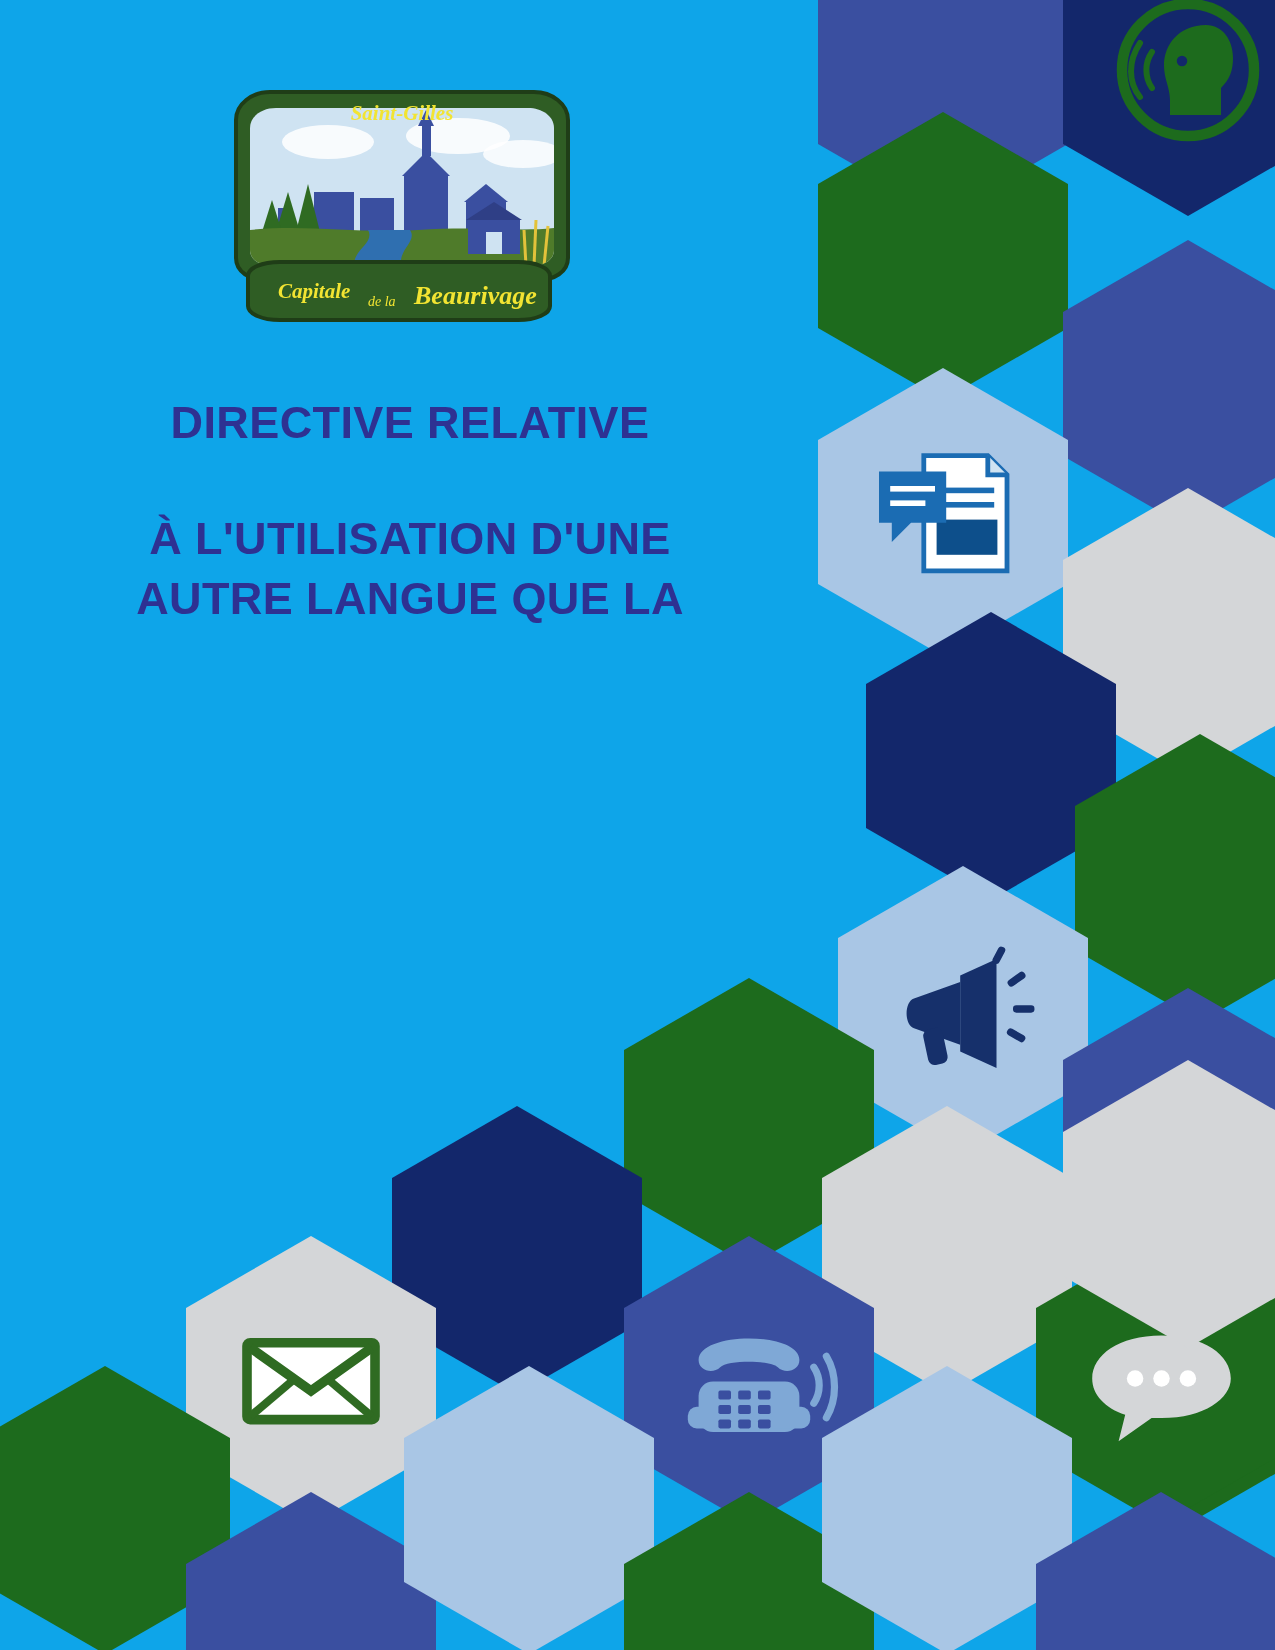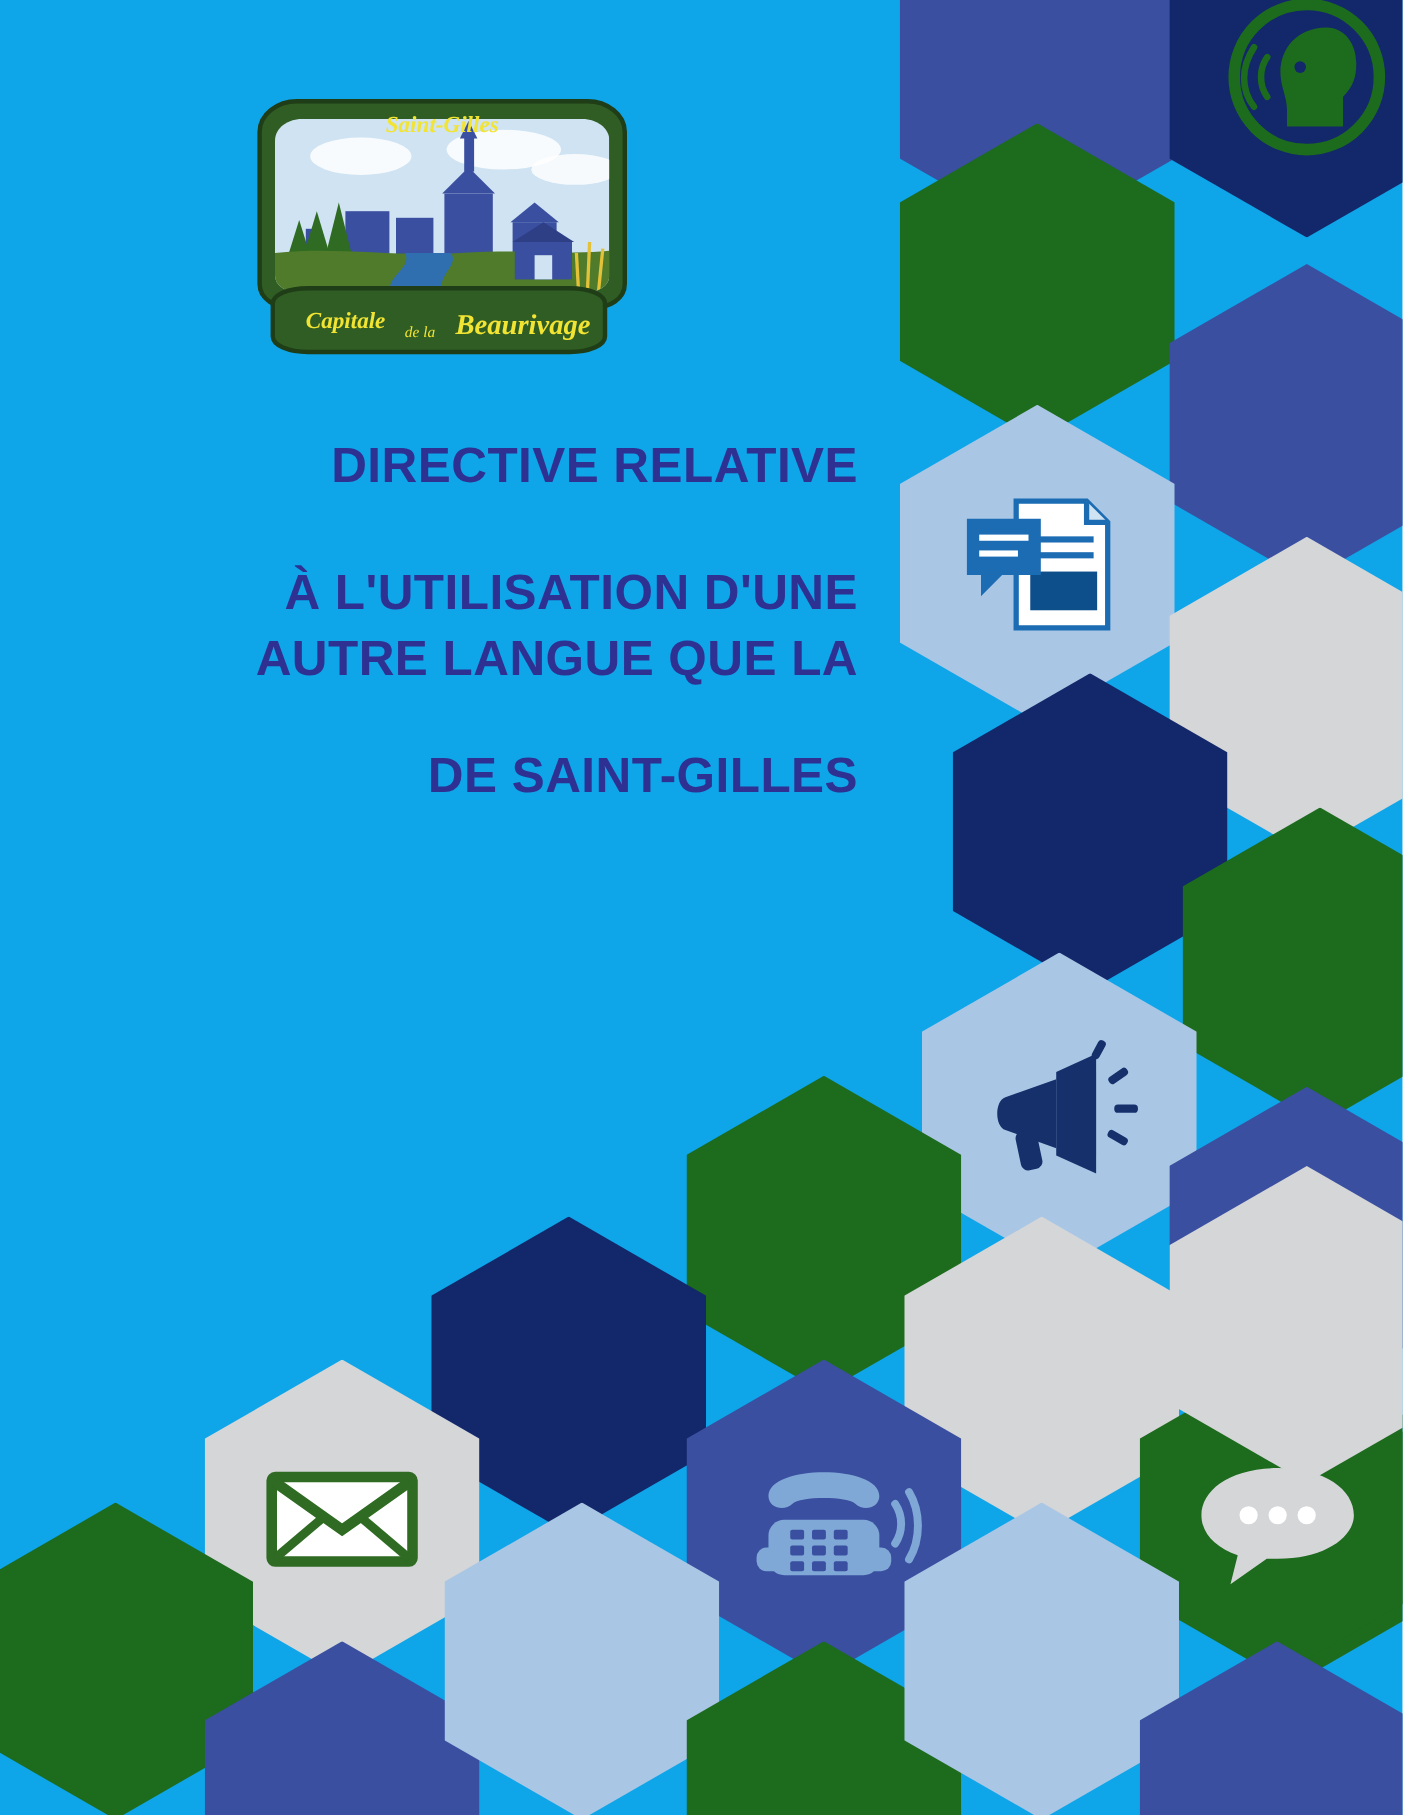--- a/index.html
+++ b/index.html
@@ -44,21 +44,21 @@
     width: 368px;
     height: 245px;
   }
 
   
   #title-block {
     position: absolute;
     left: 40px;
     top: 395px;
     width: 740px;
-    text-align: right;
+    text-align: center;
     color: #2e3192;
   }
   .title-line {
     font-weight: bold;
     letter-spacing: .4px;
     color: #2e3192;
   }
   .t1 {
     font-size: 45px;
     line-height: 56px;
@@ -273,16 +273,15 @@
   </div>
 
   <div id="title-block">
     <div class="title-line t1">DIRECTIVE RELATIVE</div>
 
     <div class="title-line t2">À L'UTILISATION D'UNE</div>
     <div class="title-line t2">AUTRE LANGUE QUE LA</div>
 
     <div class="t2-spacer"></div>
 
-    <div class="title-line t3">DE SAINT-GILLES</div>
   </div>
 
 </div>
 
 </body></html>

